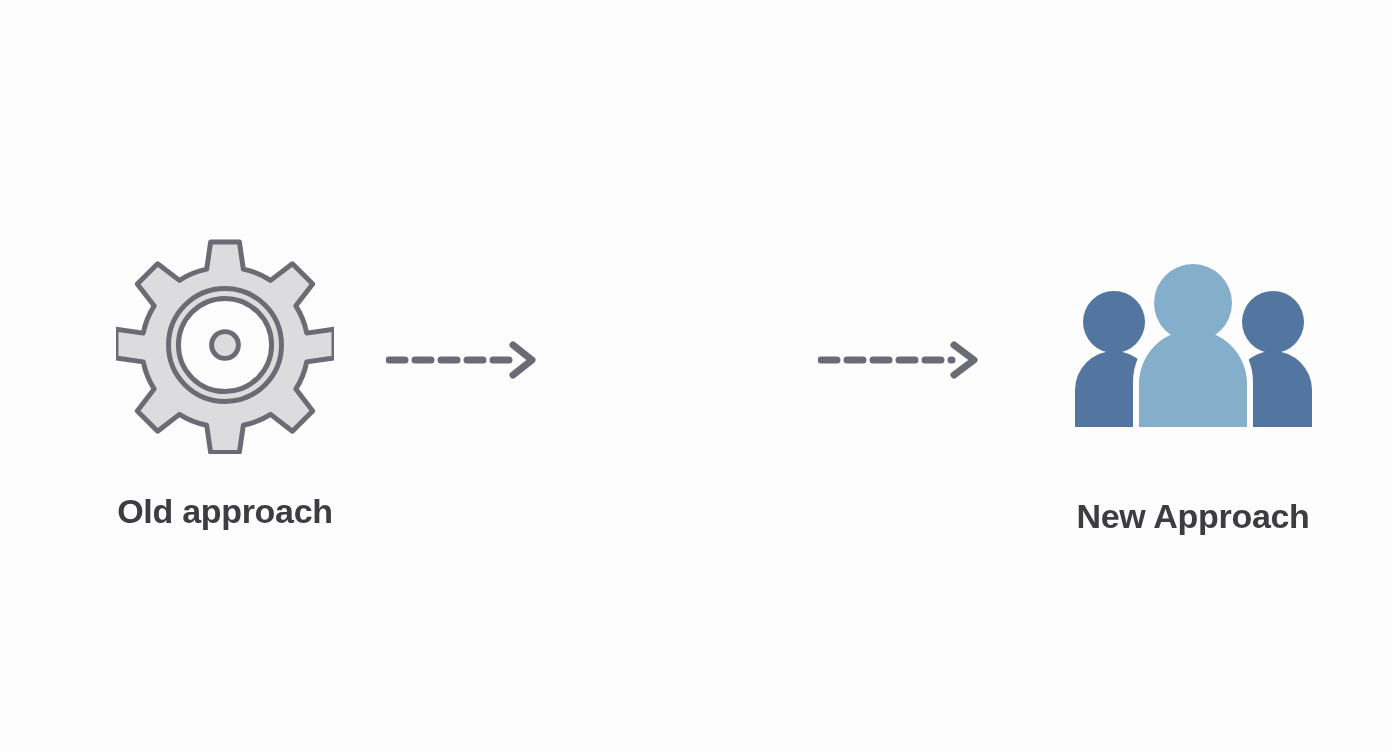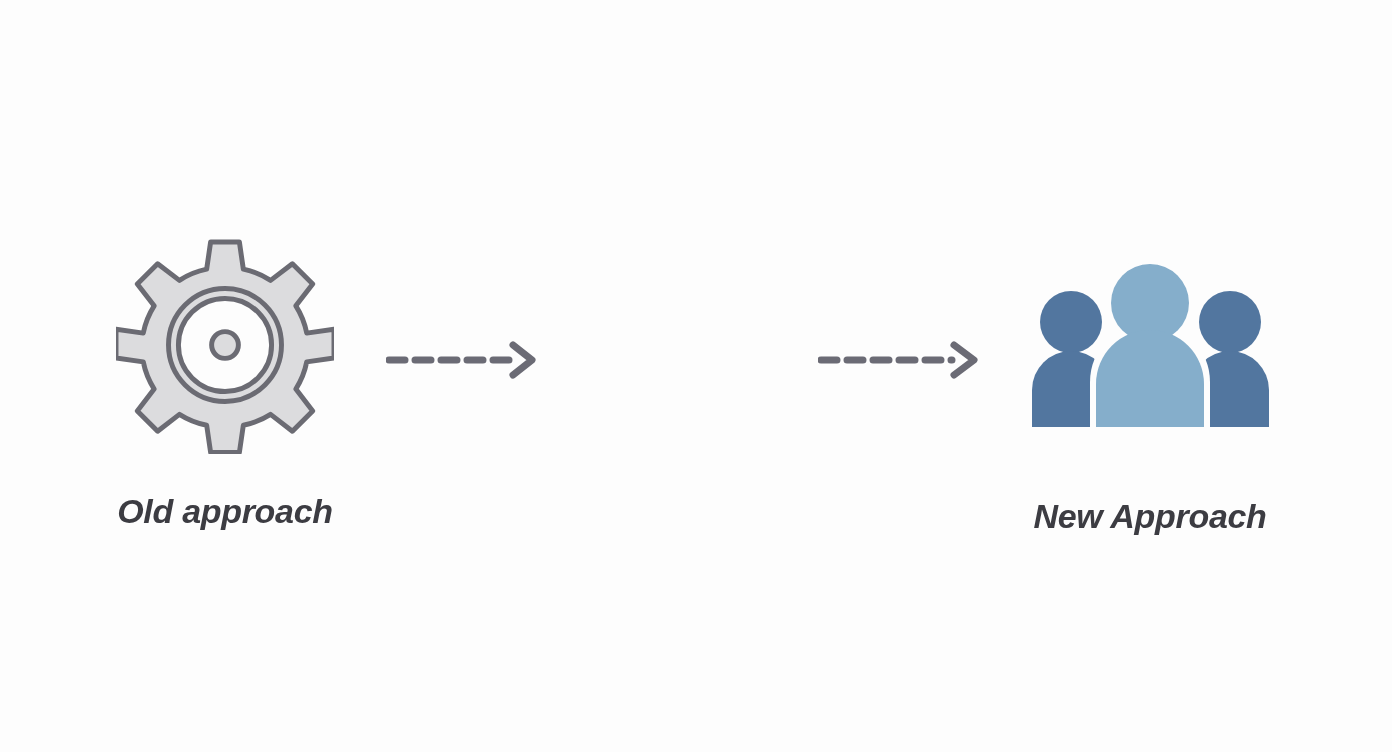--- a/index.html
+++ b/index.html
@@ -12,21 +12,20 @@
     height: 752px;
     overflow: hidden;
     font-family: "Liberation Sans", sans-serif;
     position: relative;
   }
   #canvas {
     position: relative;
     width: 1392px;
     height: 752px;
     background: #fdfdfd;
-    font-style: italic;
   }
   .stage {
     position: absolute;
     left: 0;
     top: 0;
     width: 1392px;
     height: 752px;
   }
   .node {
     position: absolute;
@@ -43,21 +42,21 @@
     font-weight: bold;
     letter-spacing: -0.3px;
     color: #3c3c42;
     white-space: nowrap;
     text-align: center;
     line-height: 1;
   }
   
   #node-old   { left: 60px;  top: 236px; width: 330px; }
   #node-ai    { left: 520px; top: 222px; width: 310px; }
-  #node-new   { left: 985px; top: 262px; width: 330px; }
+  #node-new   { left: 1028px; top: 262px; width: 330px; }
 
   #node-old .node-label   { margin-top: 36px; }
   #node-ai .node-label    { margin-top: 50px; }
   #node-new .node-label   { margin-top: 68px; }
 
   .arrow {
     position: absolute;
   }
   #arrow-1 { left: 386px; top: 340px; }
   #arrow-2 { left: 818px; top: 340px; }

